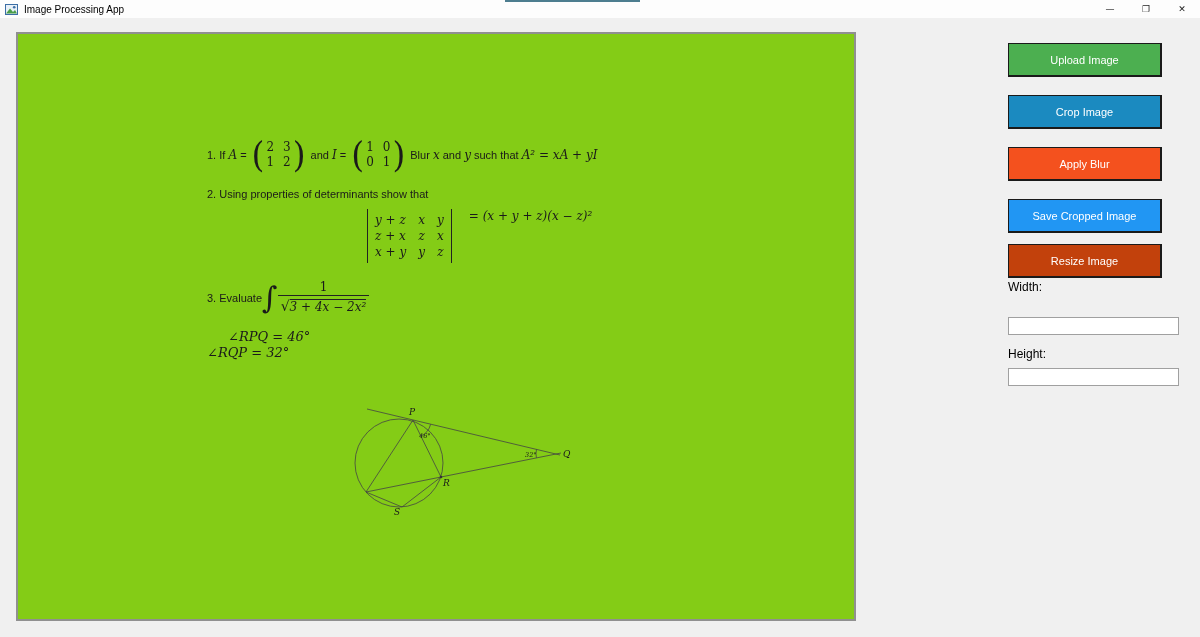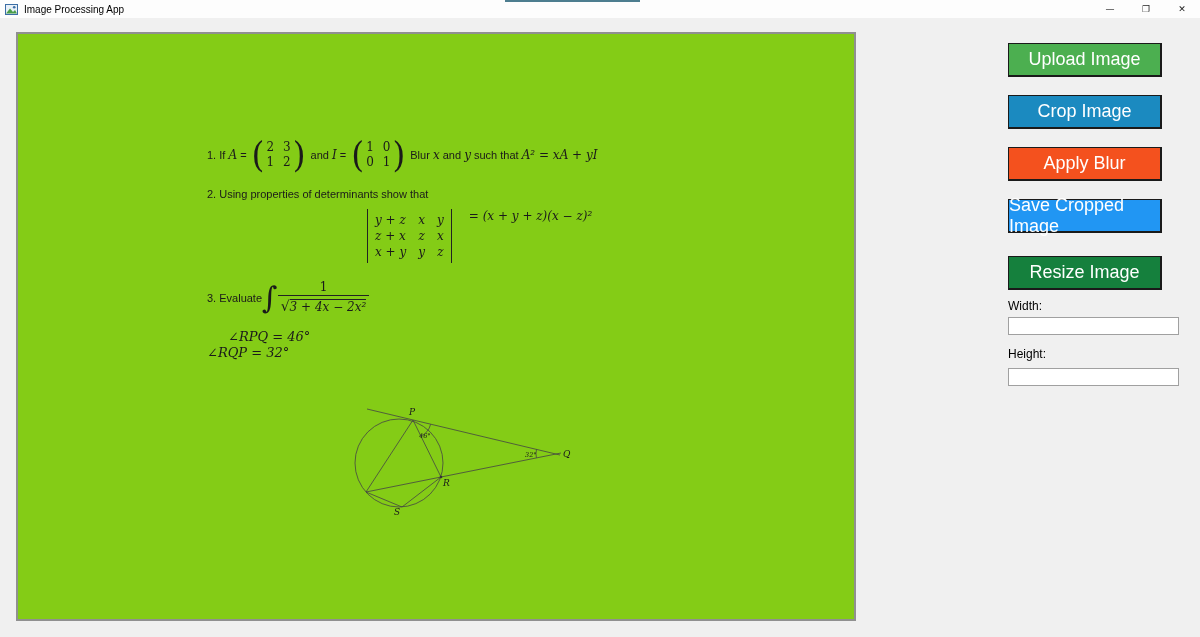--- a/index.html
+++ b/index.html
@@ -42,21 +42,21 @@
   .frac .num { display:block; font-family:"DejaVu Serif", serif; font-size:12px; padding-bottom:1px; }
   .frac .den { display:block; border-top:1px solid #222; padding:1px 3px 0 3px; white-space:nowrap; }
   .sqrt-sign { font-family:"DejaVu Serif", serif; font-size:14px; }
   .radicand { font-family:"DejaVu Serif", serif; font-style:italic; font-size:12px;
               border-top:1px solid #222; padding-top:0; }
   .q4 { line-height:16px; white-space:nowrap; }
   .q4 .b { font-weight:bold; }
 
   
   .btn { position:absolute; left:1008px; width:154px; height:34px; color:#ffffff;
-         font-size:18px; display:flex; align-items:center; justify-content:center;
+         font-size:11px; display:flex; align-items:center; justify-content:center;
          border:1px solid #1a1a1a; border-bottom-width:2px; border-right-width:2px;
          cursor:pointer; }
   .fld-label { position:absolute; left:1008px; font-size:12px; color:#000; }
   .fld { position:absolute; left:1008px; width:171px; height:18px; background:#fff;
          border:1px solid #a0a0a0; font-size:11px; padding:0 3px; outline:none; }
 
   
   .diagram text { font-family:"DejaVu Serif", serif; font-style:italic; fill:#1a1a1a; }
 </style>
 </head>
@@ -157,18 +157,18 @@
       <text x="77" y="34" font-size="6.5">46°</text>
       <text x="183" y="53" font-size="6.5">32°</text>
     </svg>
   </div>
 </div>
 
 <div class="btn" style="top: 43px; background: rgb(76, 175, 80);">Upload Image</div>
 <div class="btn" style="top: 95px; background: rgb(27, 138, 192);">Crop Image</div>
 <div class="btn" style="top: 147px; background: rgb(244, 81, 30);">Apply Blur</div>
 <div class="btn" style="top: 199px; background: rgb(33, 150, 243);">Save Cropped Image</div>
-<div class="btn" style="top: 256px; background: #15803d;">Resize Image</div>
+<div class="btn" style="top: 244px; background: #c2410c;">Resize Image</div>
 
-<div class="fld-label" style="top:280px;margin-top:19px;">Width:</div>
+<div class="fld-label" style="top:280px;">Width:</div>
 <input class="fld" style="top: 317px;" type="text" value="">
 <div class="fld-label" style="top:347px;">Height:</div>
 <input class="fld" style="top: 368px;" type="text" value="">
 
 </body></html>

